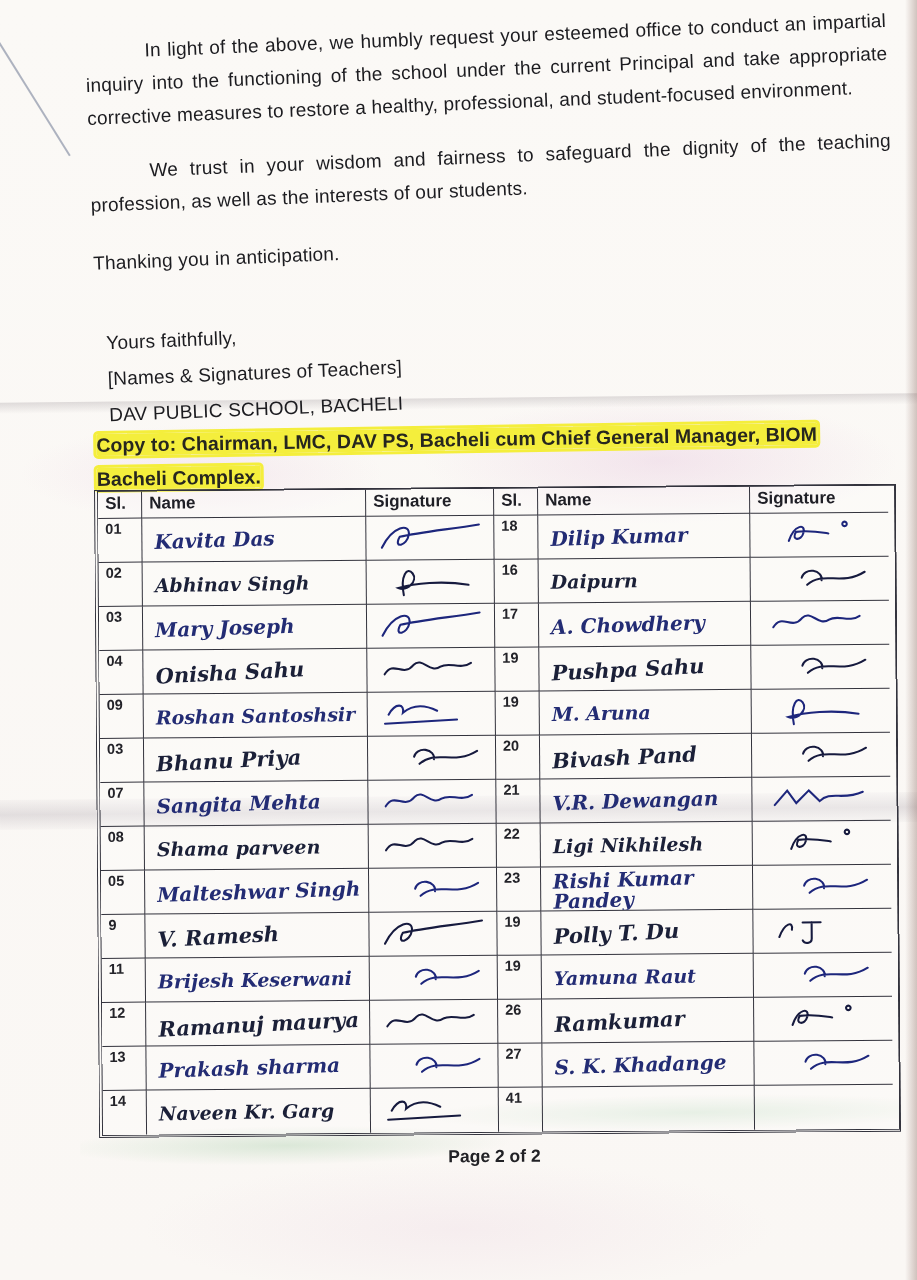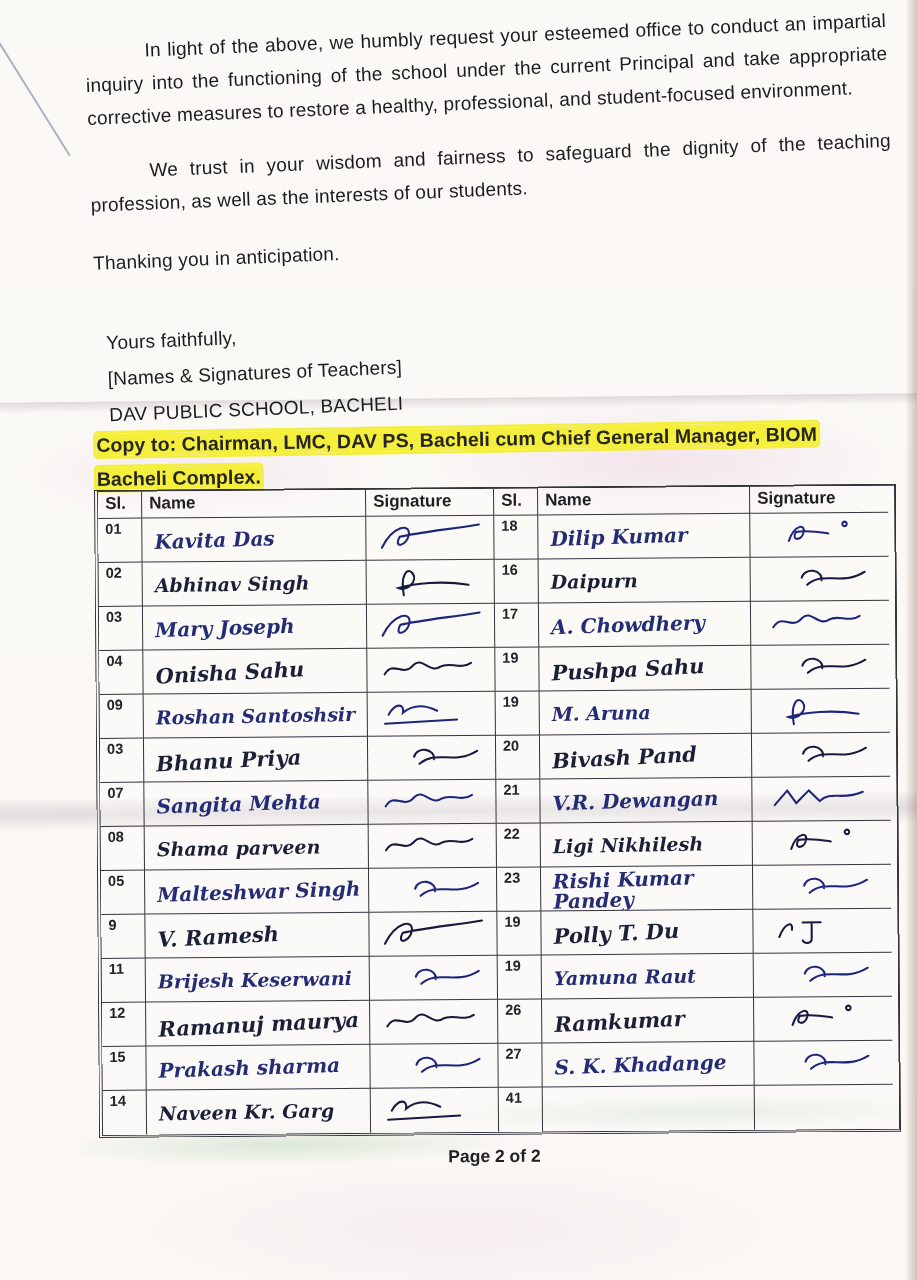--- a/index.html
+++ b/index.html
@@ -383,21 +383,21 @@
           <div class="cell name">
             <span class="hand">Ramkumar</span>
           </div>
           <div class="cell sig">
             <svg viewBox="0 0 120 40" width="112" height="36" class="sigmark">
               <path d="M26,26 C32,8 46,6 42,18 C40,26 28,26 34,16 C48,14 58,16 70,18 M88,10 a2.5,2.5 0 1,1 0.1,0"></path>
             </svg>
           </div>
         </div>
         <div class="trow">
-          <div class="cell sl">15</div>
+          <div class="cell sl">13</div>
           <div class="cell name">
             <span class="hand">Prakash sharma</span>
           </div>
           <div class="cell sig">
             <svg viewBox="0 0 120 40" width="112" height="36" class="sigmark">
               <path d="M40,18 a11,9 0 1,1 22,3 M46,26 C64,10 84,28 110,12"></path>
             </svg>
           </div>
           <div class="cell sl">27</div>
           <div class="cell name">

